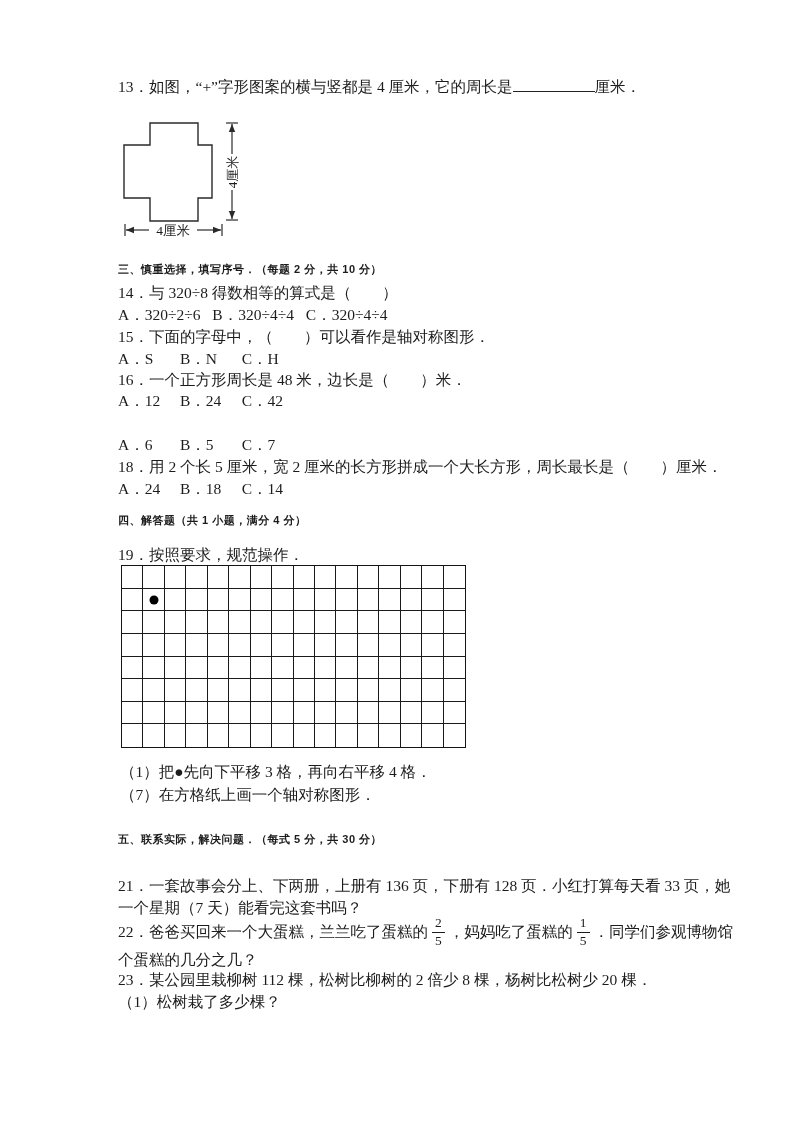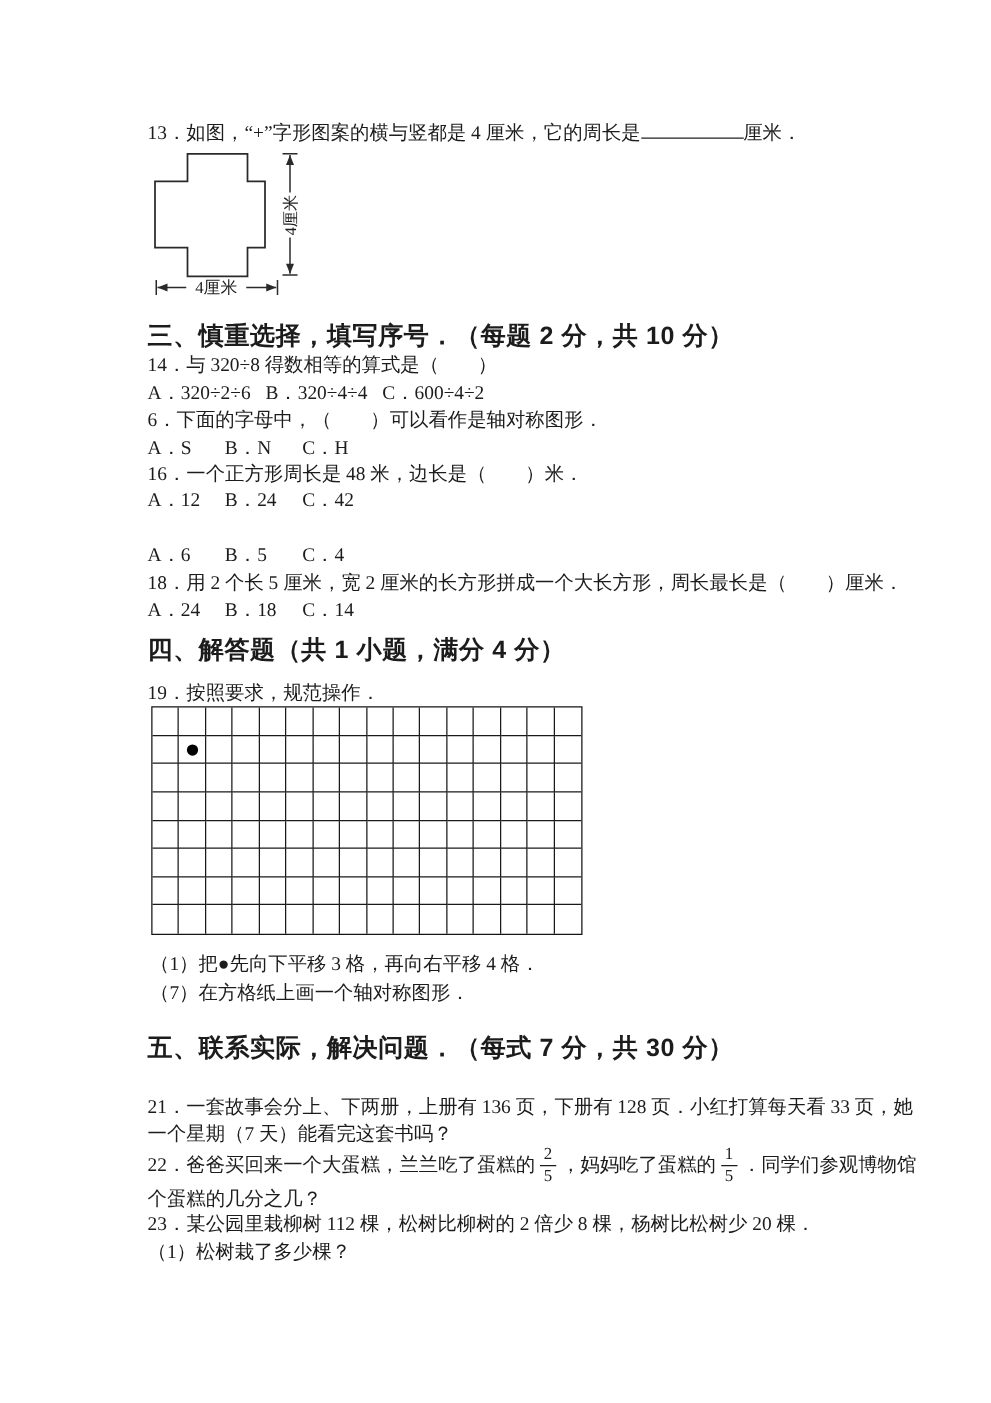--- a/index.html
+++ b/index.html
@@ -14,21 +14,21 @@
   }
   .line{
     position:absolute;
     left:118px;
     white-space:nowrap;
     line-height:19px;
   }
   .sec-title{
     font-family:"Liberation Sans","DejaVu Sans",sans-serif;
     font-weight:bold;
-    font-size:20px;
+    font-size:11px;
     letter-spacing:0.5px;
   }
   .opt{
     display:inline-block;
     min-width:50px;
     margin-right:8px;
   }
   .blank{
     display:inline-block;
     width:82px;
@@ -81,21 +81,21 @@
     padding:0 3px 1px 3px;
   }
   .frac .den{display:block;padding-top:1px;}
   svg text{font-family:"Liberation Serif","DejaVu Serif",serif;}
 </style>
 </head>
 <body>
 
 <div id="page">
 
-  <div class="line" style="top:96px">
+  <div class="line" style="top:77px">
     <span>13．如图，“+”字形图案的横与竖都是 4 厘米，它的周长是</span><span class="blank"></span><span>厘米．</span>
   </div>
 
   <svg style="position:absolute;left:108px;top:110px" width="145" height="140" viewBox="108 110 145 140">
 
     <polygon points="150,123 198,123 198,145 212,145 212,198 198,198 198,221 150,221 150,198 124,198 124,145 150,145" fill="#ffffff" stroke="#2a2a2a" stroke-width="1.4"></polygon>
 
     <g stroke="#2a2a2a" stroke-width="1.2">
       <line x1="226" y1="123" x2="238" y2="123"></line>
       <line x1="226" y1="220" x2="238" y2="220"></line>
@@ -116,41 +116,41 @@
     <polygon points="221,230 213,226.8 213,233.2" fill="#2a2a2a"></polygon>
     <text x="173" y="230" font-size="13.5" fill="#1c1c1c" text-anchor="middle" dominant-baseline="central">4厘米</text>
   </svg>
 
   <div class="line sec-title" style="top:260px">三、慎重选择，填写序号．（每题 2 分，共 10 分）</div>
 
   <div class="line" style="top:283px">14．与 320÷8 得数相等的算式是（　　）</div>
   <div class="line" style="top:305px">
     <span class="opt">A．320÷2÷6</span>
     <span class="opt">B．320÷4÷4</span>
-    <span class="opt">C．600÷4÷2</span>
-  </div>
-
-  <div class="line" style="top:327px">6．下面的字母中，（　　）可以看作是轴对称图形．</div>
+    <span class="opt">C．320÷4÷4</span>
+  </div>
+
+  <div class="line" style="top:327px">15．下面的字母中，（　　）可以看作是轴对称图形．</div>
   <div class="line" style="top:349px">
     <span class="opt">A．S</span>
     <span class="opt">B．N</span>
     <span class="opt">C．H</span>
   </div>
 
   <div class="line" style="top:370px">16．一个正方形周长是 48 米，边长是（　　）米．</div>
   <div class="line" style="top:391px">
     <span class="opt">A．12</span>
     <span class="opt">B．24</span>
     <span class="opt">C．42</span>
   </div>
 
   <div class="line" style="top:435px">
     <span class="opt">A．6</span>
     <span class="opt">B．5</span>
-    <span class="opt">C．4</span>
+    <span class="opt">C．7</span>
   </div>
 
   <div class="line" style="top:457px">18．用 2 个长 5 厘米，宽 2 厘米的长方形拼成一个大长方形，周长最长是（　　）厘米．</div>
   <div class="line" style="top:479px">
     <span class="opt">A．24</span>
     <span class="opt">B．18</span>
     <span class="opt">C．14</span>
   </div>
 
   <div class="line sec-title" style="top:511px">四、解答题（共 1 小题，满分 4 分）</div>
@@ -284,21 +284,21 @@
       <div class="cell" style="border-bottom: none;"></div>
       <div class="cell" style="border-bottom: none;"></div>
       <div class="cell" style="border-bottom: none;"></div>
       <div class="cell" style="border-right: none; border-bottom: none;"></div>
       <div class="grid-dot" style="left: 9.375%; top: 18.75%;"></div>
     </div>
 
   <div class="line" style="top:762px;left:120px">（1）把●先向下平移 3 格，再向右平移 4 格．</div>
   <div class="line" style="top:785px;left:120px">（7）在方格纸上画一个轴对称图形．</div>
 
-  <div class="line sec-title" style="top:830px">五、联系实际，解决问题．（每式 7 分，共 30 分）</div>
+  <div class="line sec-title" style="top:830px">五、联系实际，解决问题．（每式 5 分，共 30 分）</div>
   <div class="line" style="top:876px">21．一套故事会分上、下两册，上册有 136 页，下册有 128 页．小红打算每天看 33 页，她</div>
   <div class="line" style="top:898px">一个星期（7 天）能看完这套书吗？</div>
 
   <div class="q22line" style="top:913px">
     <span>22．爸爸买回来一个大蛋糕，兰兰吃了蛋糕的</span>
     <span class="frac">
         <span class="num">2</span>
         <span class="den">5</span>
       </span>
     <span>，妈妈吃了蛋糕的</span>

